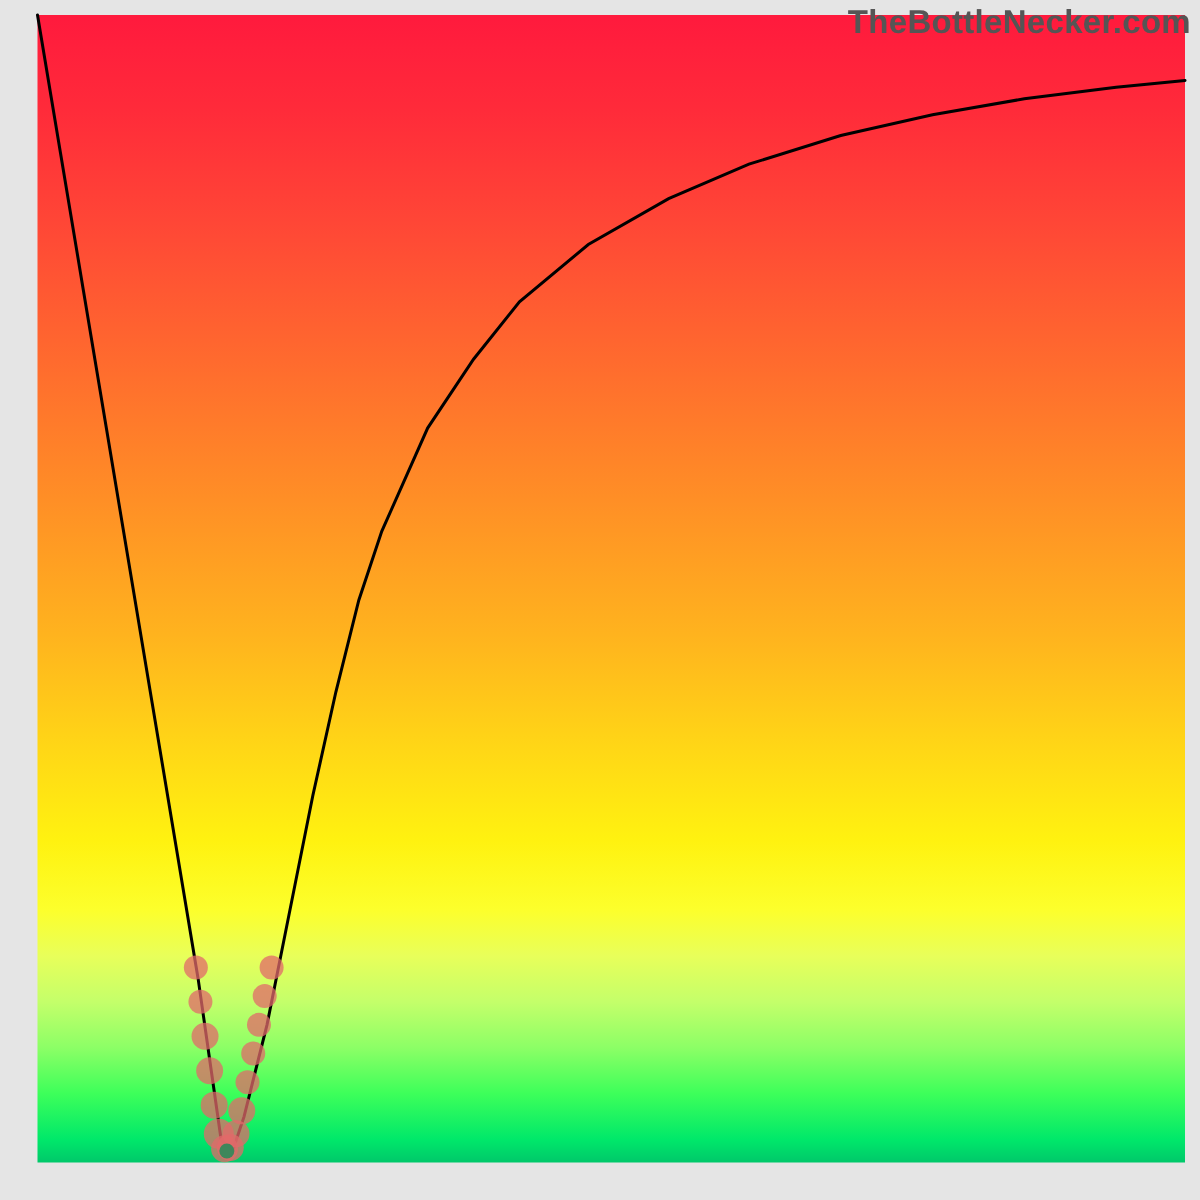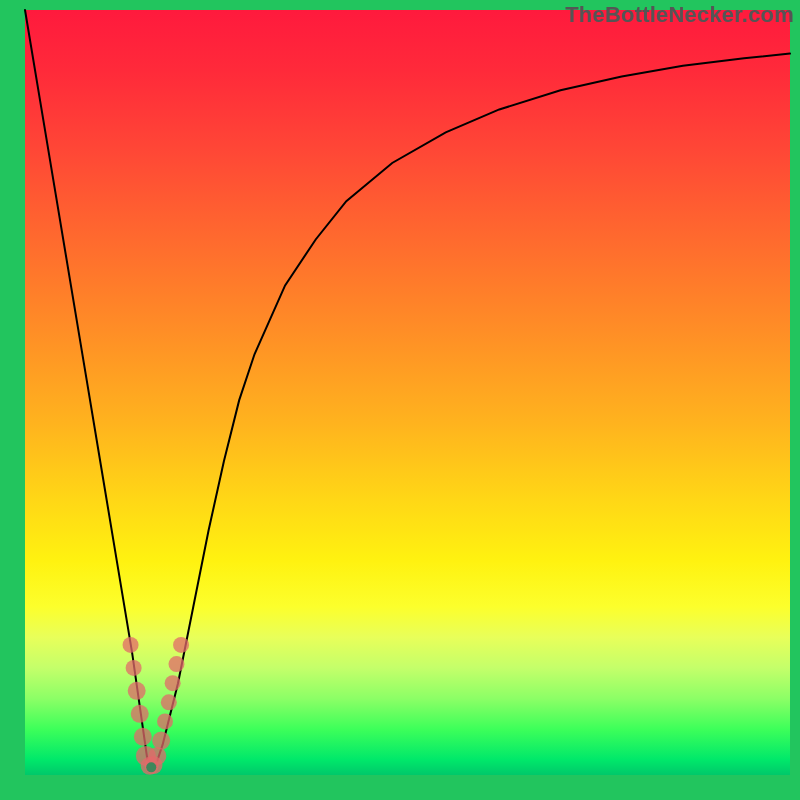--- a/index.html
+++ b/index.html
@@ -7,21 +7,21 @@
     padding: 0;
     width: 800px;
     height: 800px;
     background: #000;
     overflow: hidden;
   }
   .frame {
     position: relative;
     width: 800px;
     height: 800px;
-    background: #22c55e;
+    background: #e5e5e5;
   }
   .plot {
     position: absolute;
     left: 25px;
     top: 10px;
     width: 765px;
     height: 765px;
     background: linear-gradient(to bottom,
       #ff1a3d 0%,
       #ff2a3a 8%,

